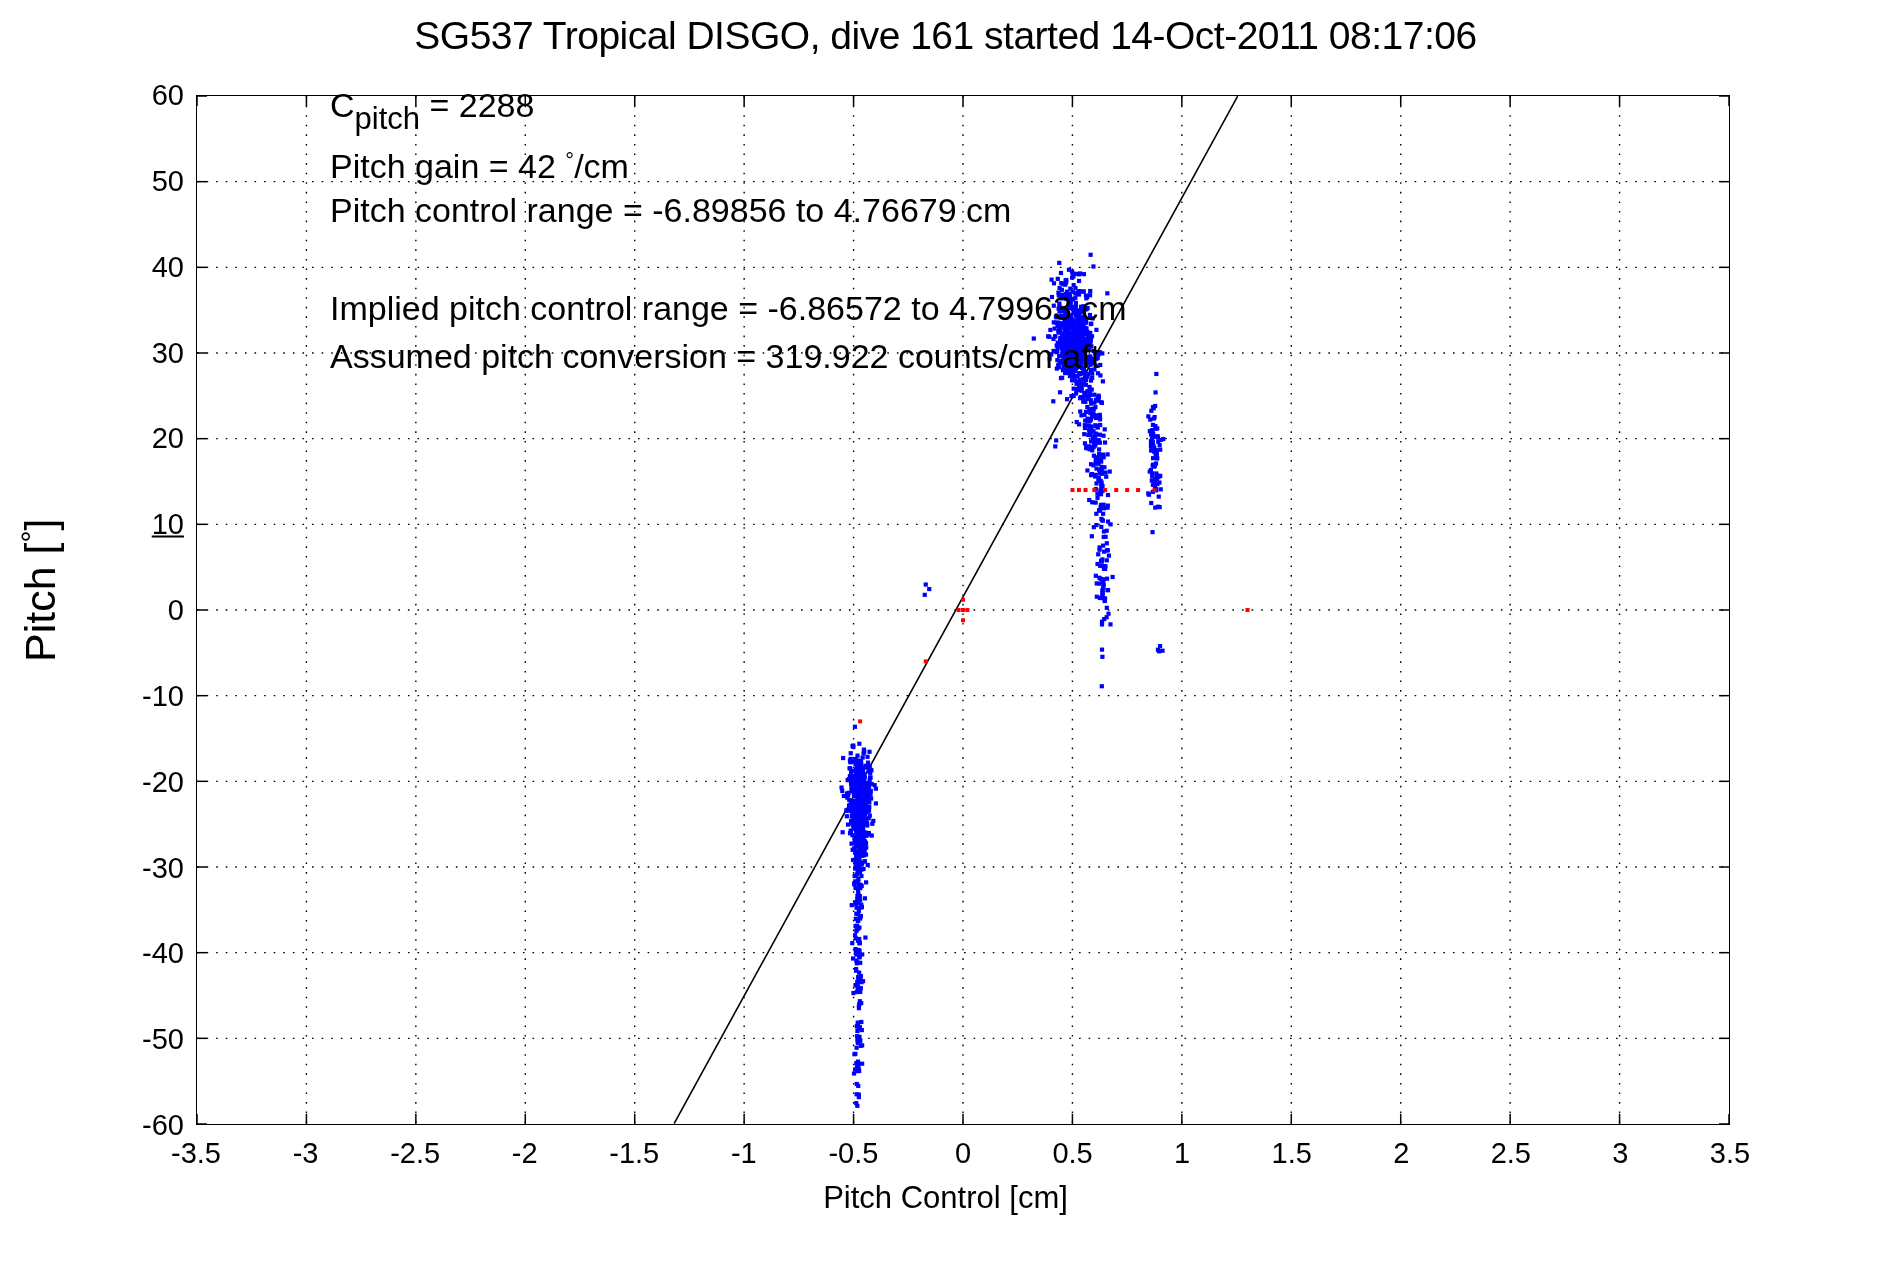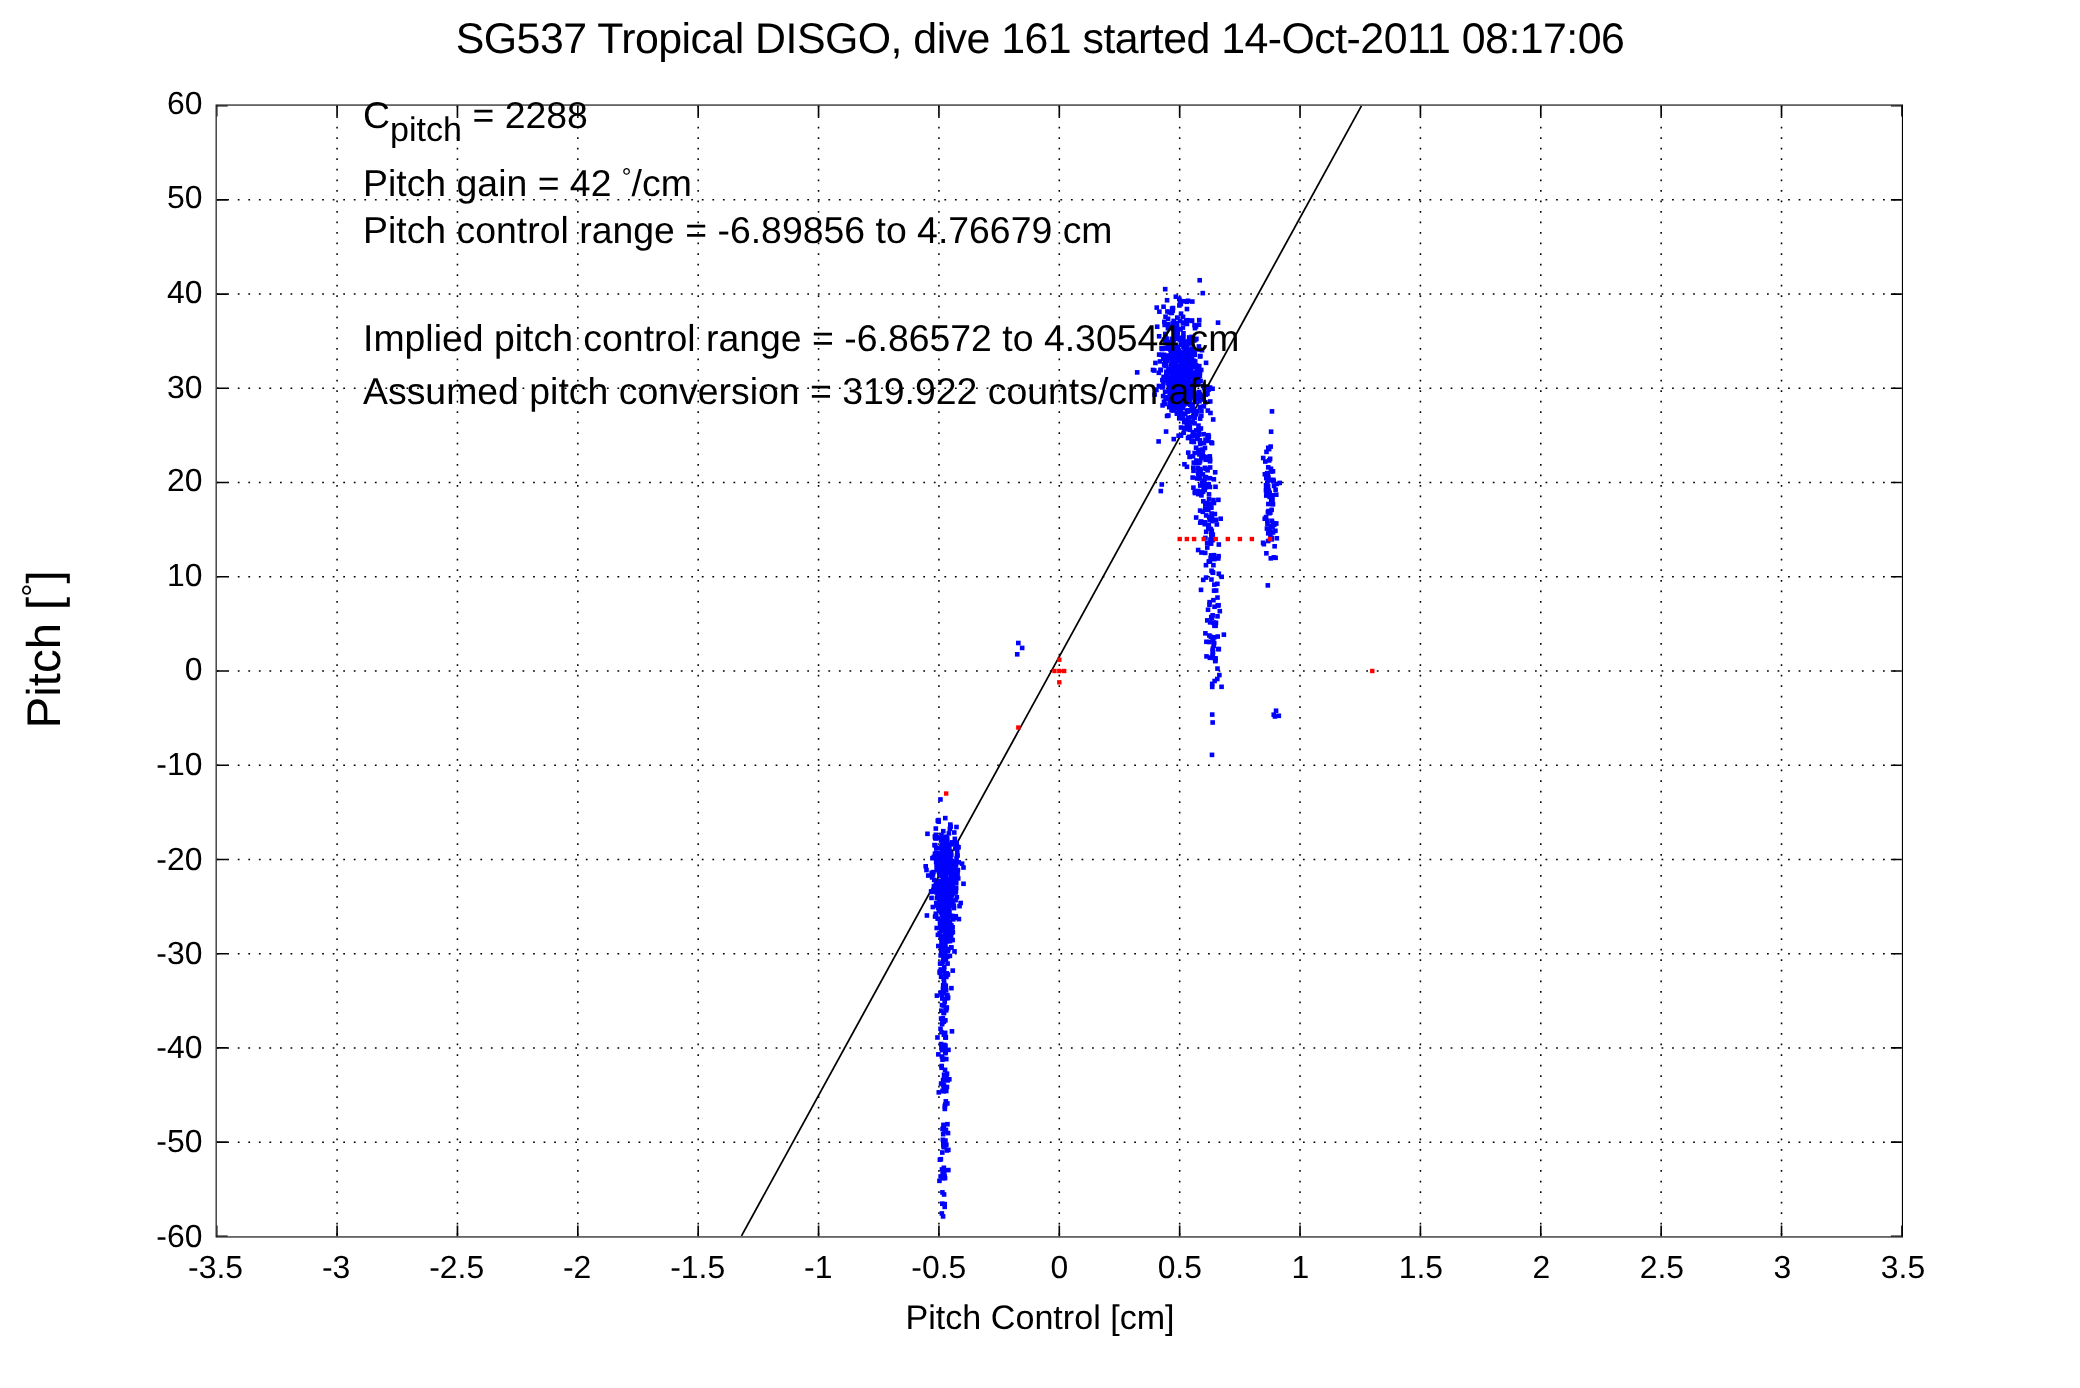--- a/index.html
+++ b/index.html
@@ -1872,33 +1872,33 @@
     <div class="textlayer">
       <div class="annot" style="left:133px;top:-8px;">
         <span>C</span><span class="sub">pitch</span><span> = 2288</span>
       </div>
 
       <div class="annot" style="left:133px;top:48px;">
         <span>Pitch gain = 42 </span><span class="deg">°</span><span>/cm</span>
       </div>
 
       <div class="annot" style="left:133px;top:97px;">Pitch control range = -6.89856 to 4.76679 cm</div>
-      <div class="annot" style="left:133px;top:195px;">Implied pitch control range = -6.86572 to 4.30544 cm</div>
+      <div class="annot" style="left:133px;top:195px;">Implied pitch control range = -6.86572 to 4.79963 cm</div>
       <div class="annot" style="left:133px;top:243px;">Assumed pitch conversion = 319.922 counts/cm aft</div>
 
     </div>
   </div>
 
   <div id="yticks">
       <div class="ytick" style="left: 114px; top: 95px;">60</div>
       <div class="ytick" style="left: 114px; top: 180.833px;">50</div>
       <div class="ytick" style="left: 114px; top: 266.667px;">40</div>
       <div class="ytick" style="left: 114px; top: 352.5px;">30</div>
       <div class="ytick" style="left: 114px; top: 438.333px;">20</div>
-      <div class="ytick" style="left: 114px; top: 524.167px;">10</div>
+      <div class="ytick" style="left: 114px; top: 524.167px; text-decoration: underline;">10</div>
       <div class="ytick" style="left: 114px; top: 610px;">0</div>
       <div class="ytick" style="left: 114px; top: 695.833px;">-10</div>
       <div class="ytick" style="left: 114px; top: 781.667px;">-20</div>
       <div class="ytick" style="left: 114px; top: 867.5px;">-30</div>
       <div class="ytick" style="left: 114px; top: 953.333px;">-40</div>
       <div class="ytick" style="left: 114px; top: 1039.17px;">-50</div>
       <div class="ytick" style="left: 114px; top: 1125px;">-60</div>
     </div>
   <div id="xticks">
       <div class="xtick" style="left: 196px; top: 1139px;">-3.5</div>

